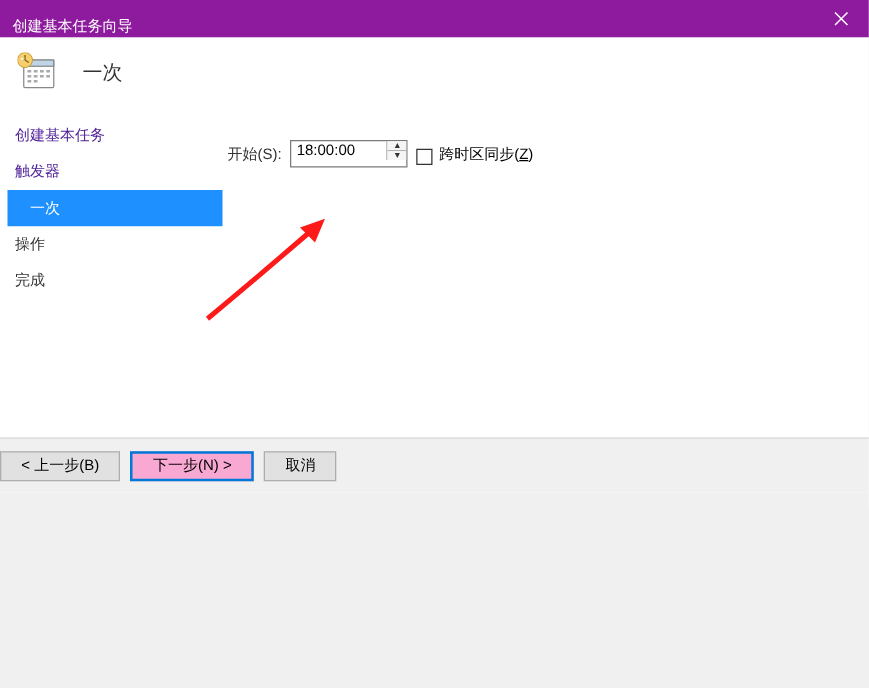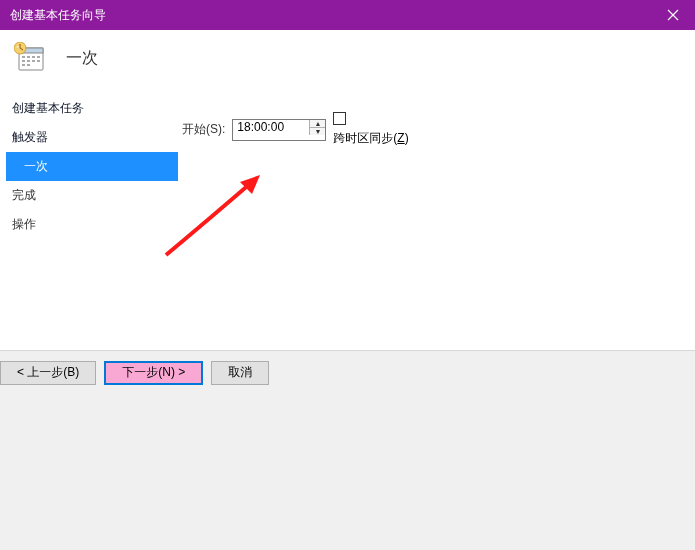--- a/index.html
+++ b/index.html
@@ -10,21 +10,21 @@
       width: 695px;
       height: 550px;
       overflow: hidden;
       position: relative;
     }
     .titlebar {
       height: 30px;
       background: #8e1a9e;
       color: #fff;
       display: flex;
-      align-items: center;
+      align-items: flex-end;
       padding-left: 10px;
       position: relative;
     }
     .titlebar-title { font-size: 12px; }
     .close-btn {
       position: absolute;
       right: 0;
       top: 0;
       width: 45px;
       height: 30px;
@@ -60,21 +60,21 @@
     .body-section {
       display: flex;
       padding: 0 0 0 6px;
     }
     .sidebar {
       width: 172px;
       padding-top: 0;
     }
     .sidebar-item {
       padding: 6px 6px;
-      color: #0f172a;
+      color: #4c1d95;
       cursor: pointer;
       font-size: 12px;
     }
     .sidebar-item.selected {
       background: #1e90ff;
       color: #fff;
       padding-left: 18px;
       cursor: default;
     }
     .sidebar-item.nonlink {
@@ -150,23 +150,22 @@
       justify-content: center;
       background: #f5f5f5;
       font-size: 7px;
       line-height: 1;
       color: #333;
       cursor: pointer;
     }
     .spinner-up { border-bottom: 1px solid #b0b0b0; }
     .checkbox-wrap {
       display: flex;
-      align-items: flex-start;
+      align-items: flex-end;
       gap: 5px;
-      flex-direction: column;
     }
     .checkbox {
       width: 13px;
       height: 13px;
       border: 1px solid #333;
       background: #fff;
       cursor: pointer;
     }
     .checkbox-label { font-size: 12px; }
     .checkbox-label u { text-decoration: underline; }
@@ -241,22 +240,22 @@
       </svg>
     </div>
     <div class="header-title">一次</div>
   </div>
 
   <div class="body-section">
     <div class="sidebar">
       <div class="sidebar-item">创建基本任务</div>
       <div class="sidebar-item">触发器</div>
       <div class="sidebar-item selected">一次</div>
+      <div class="sidebar-item nonlink">操作</div>
       <div class="sidebar-item nonlink">完成</div>
-      <div class="sidebar-item nonlink">操作</div>
     </div>
 
     <div class="main-panel">
       <div class="form-row">
         <span class="form-label">开始(S):</span>
 
 
         <div class="time-spinner">
           <span class="time-text">18:00:00</span>
           <div class="spinner-btns">

